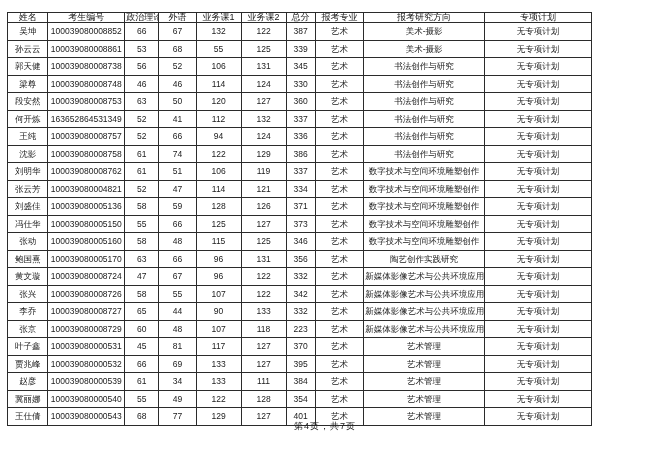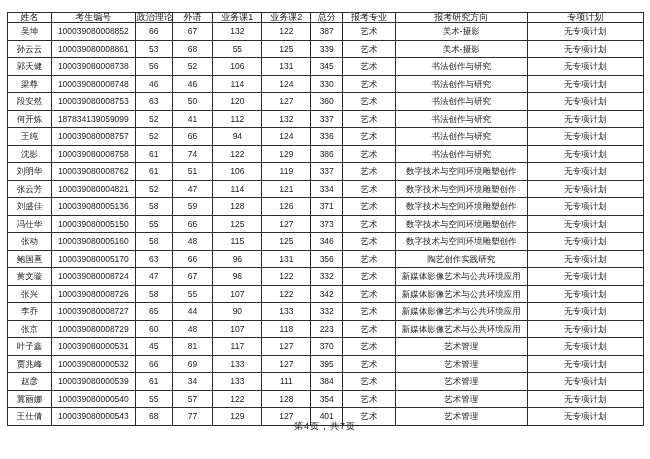--- a/index.html
+++ b/index.html
@@ -5,21 +5,21 @@
   html,body { margin:0; padding:0; }
   body {
     width:650px; height:459px; background:#ffffff;
     font-family:"Liberation Sans", sans-serif;
     color:#1c1c1c;
     -webkit-font-smoothing:antialiased;
   }
   .page { position:relative; width:650px; height:459px; overflow:hidden; }
   table.score-table {
     position:absolute; left:7px; top:12px;
-    width:637px; height:414px;
+    width:585px; height:414px;
     border-collapse:collapse; table-layout:fixed;
   }
   th, td {
     border:1px solid #2b2b2b;
     text-align:center; vertical-align:middle;
     font-size:8.5px; line-height:1;
     padding:0 1px; overflow:hidden; white-space:nowrap;
   }
   th { font-weight:normal; font-size:9px; color:#161616; }
   td { color:#202020; }
@@ -127,21 +127,21 @@
           <td>50</td>
           <td>120</td>
           <td>127</td>
           <td>360</td>
           <td>艺术</td>
           <td>书法创作与研究</td>
           <td>无专项计划</td>
         </tr>
         <tr>
           <td>何开炼</td>
-          <td>187834139059099</td>
+          <td>163652864531349</td>
           <td>52</td>
           <td>41</td>
           <td>112</td>
           <td>132</td>
           <td>337</td>
           <td>艺术</td>
           <td>书法创作与研究</td>
           <td>无专项计划</td>
         </tr>
         <tr>
@@ -321,21 +321,21 @@
           <td>111</td>
           <td>384</td>
           <td>艺术</td>
           <td>艺术管理</td>
           <td>无专项计划</td>
         </tr>
         <tr>
           <td>冀丽娜</td>
           <td>100039080000540</td>
           <td>55</td>
-          <td>57</td>
+          <td>49</td>
           <td>122</td>
           <td>128</td>
           <td>354</td>
           <td>艺术</td>
           <td>艺术管理</td>
           <td>无专项计划</td>
         </tr>
         <tr>
           <td>王仕倩</td>
           <td>100039080000543</td>

